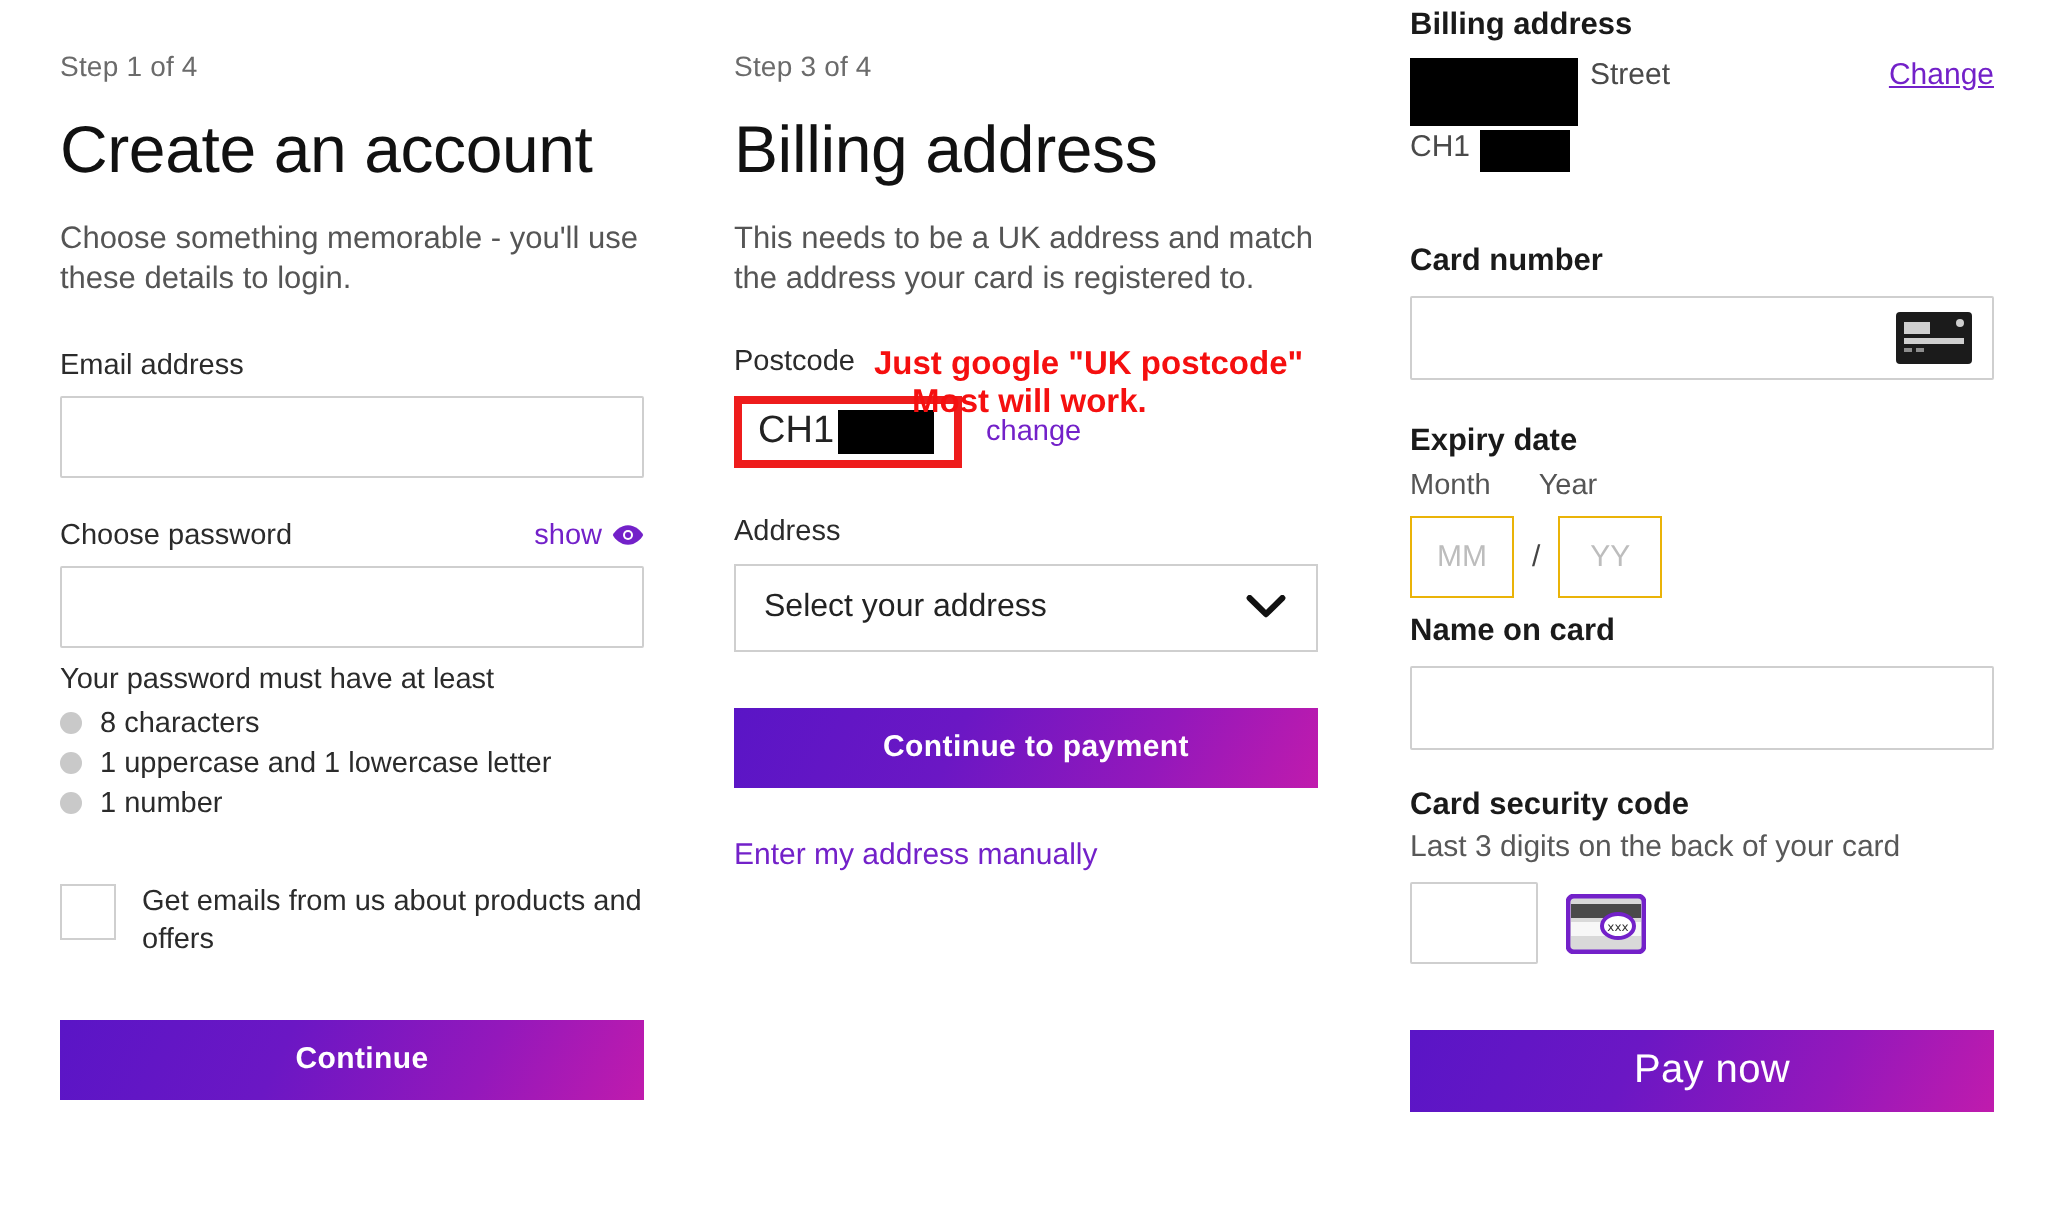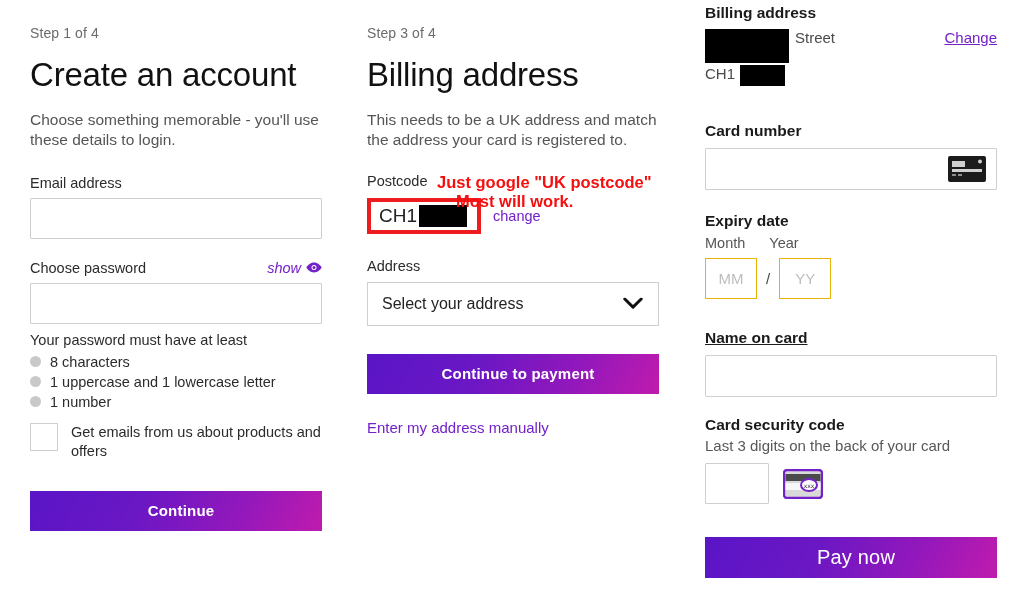--- a/index.html
+++ b/index.html
@@ -30,21 +30,21 @@
     font-size: 15.5px; color: #555; line-height: 1.32;
     margin: 4px 0 0 0; max-width: 290px;
   }
 
   .field-label { font-size: 14.5px; color: #2b2b2b; }
   .field-label-row {
     display: flex; justify-content: space-between; align-items: flex-end;
   }
   .show-link {
     font-size: 14.5px; color: #7321c9; display: flex;
-    align-items: center; gap: 5px; cursor: pointer; font-style: italic;
+    align-items: center; gap: 5px; cursor: pointer;
   }
   .eye { width: 16px; height: 11px; display: block; }
 
   .text-input {
     width: 100%; height: 41px; border: 1px solid #cfcfcf;
     background: #fff; border-radius: 1px; outline: none;
     font-family: inherit; font-size: 15px; padding: 0 10px;
     color: #222;
   }
   .text-input::placeholder { color: #b0b0b0; }
@@ -53,21 +53,21 @@
   ul.reqs { list-style: none; margin: 6px 0 0 0; padding: 0; }
   ul.reqs li {
     display: flex; align-items: center; gap: 9px;
     font-size: 14.5px; color: #2b2b2b; margin-bottom: 4px;
   }
   .dot {
     width: 11px; height: 11px; border-radius: 50%;
     background: #c9c9c9; flex: 0 0 11px;
   }
 
-  .check-row { display: flex; gap: 13px; align-items: flex-start; margin-top: 13px; }
+  .check-row { display: flex; gap: 13px; align-items: flex-start; margin-top: 32px; }
   .checkbox {
     width: 28px; height: 28px; border: 1px solid #cfcfcf;
     background: #fff; flex: 0 0 28px; cursor: pointer;
   }
   .check-label { font-size: 14.5px; color: #2b2b2b; line-height: 1.35; max-width: 255px; }
 
   .btn {
     width: 100%; height: 40px; border: 0; cursor: pointer;
     background: linear-gradient(115deg, #5a15c6 0%, #6b17c4 38%, #9418bb 72%, #c01bad 100%);
     color: #fff; font-family: inherit; font-weight: bold;
@@ -268,21 +268,21 @@
         <span class="small-label">Month</span>
         <span class="small-label">Year</span>
       </div>
       <div style="display:flex; align-items:center; gap:9px; margin-top:7px;">
         <input class="mini-input" type="text" placeholder="MM" style="">
         <span class="slash">/</span>
         <input class="mini-input" type="text" placeholder="YY" style="">
       </div>
     </div>
 
-    <div style="margin-top:30px;text-decoration:underline;">
+    <div style="margin-top:8px;">
       <div class="bold-head">Name on card</div>
       <div style="margin-top:8px;">
         <input class="text-input" style="height: 42px;" type="text" value="">
       </div>
     </div>
 
     <div style="margin-top:19px;">
       <div class="bold-head">Card security code</div>
       <div class="sub-gray" style="margin-top:3px;">Last 3 digits on the back of your card</div>
       <div style="display:flex; align-items:center; gap:14px; margin-top:9px;">

